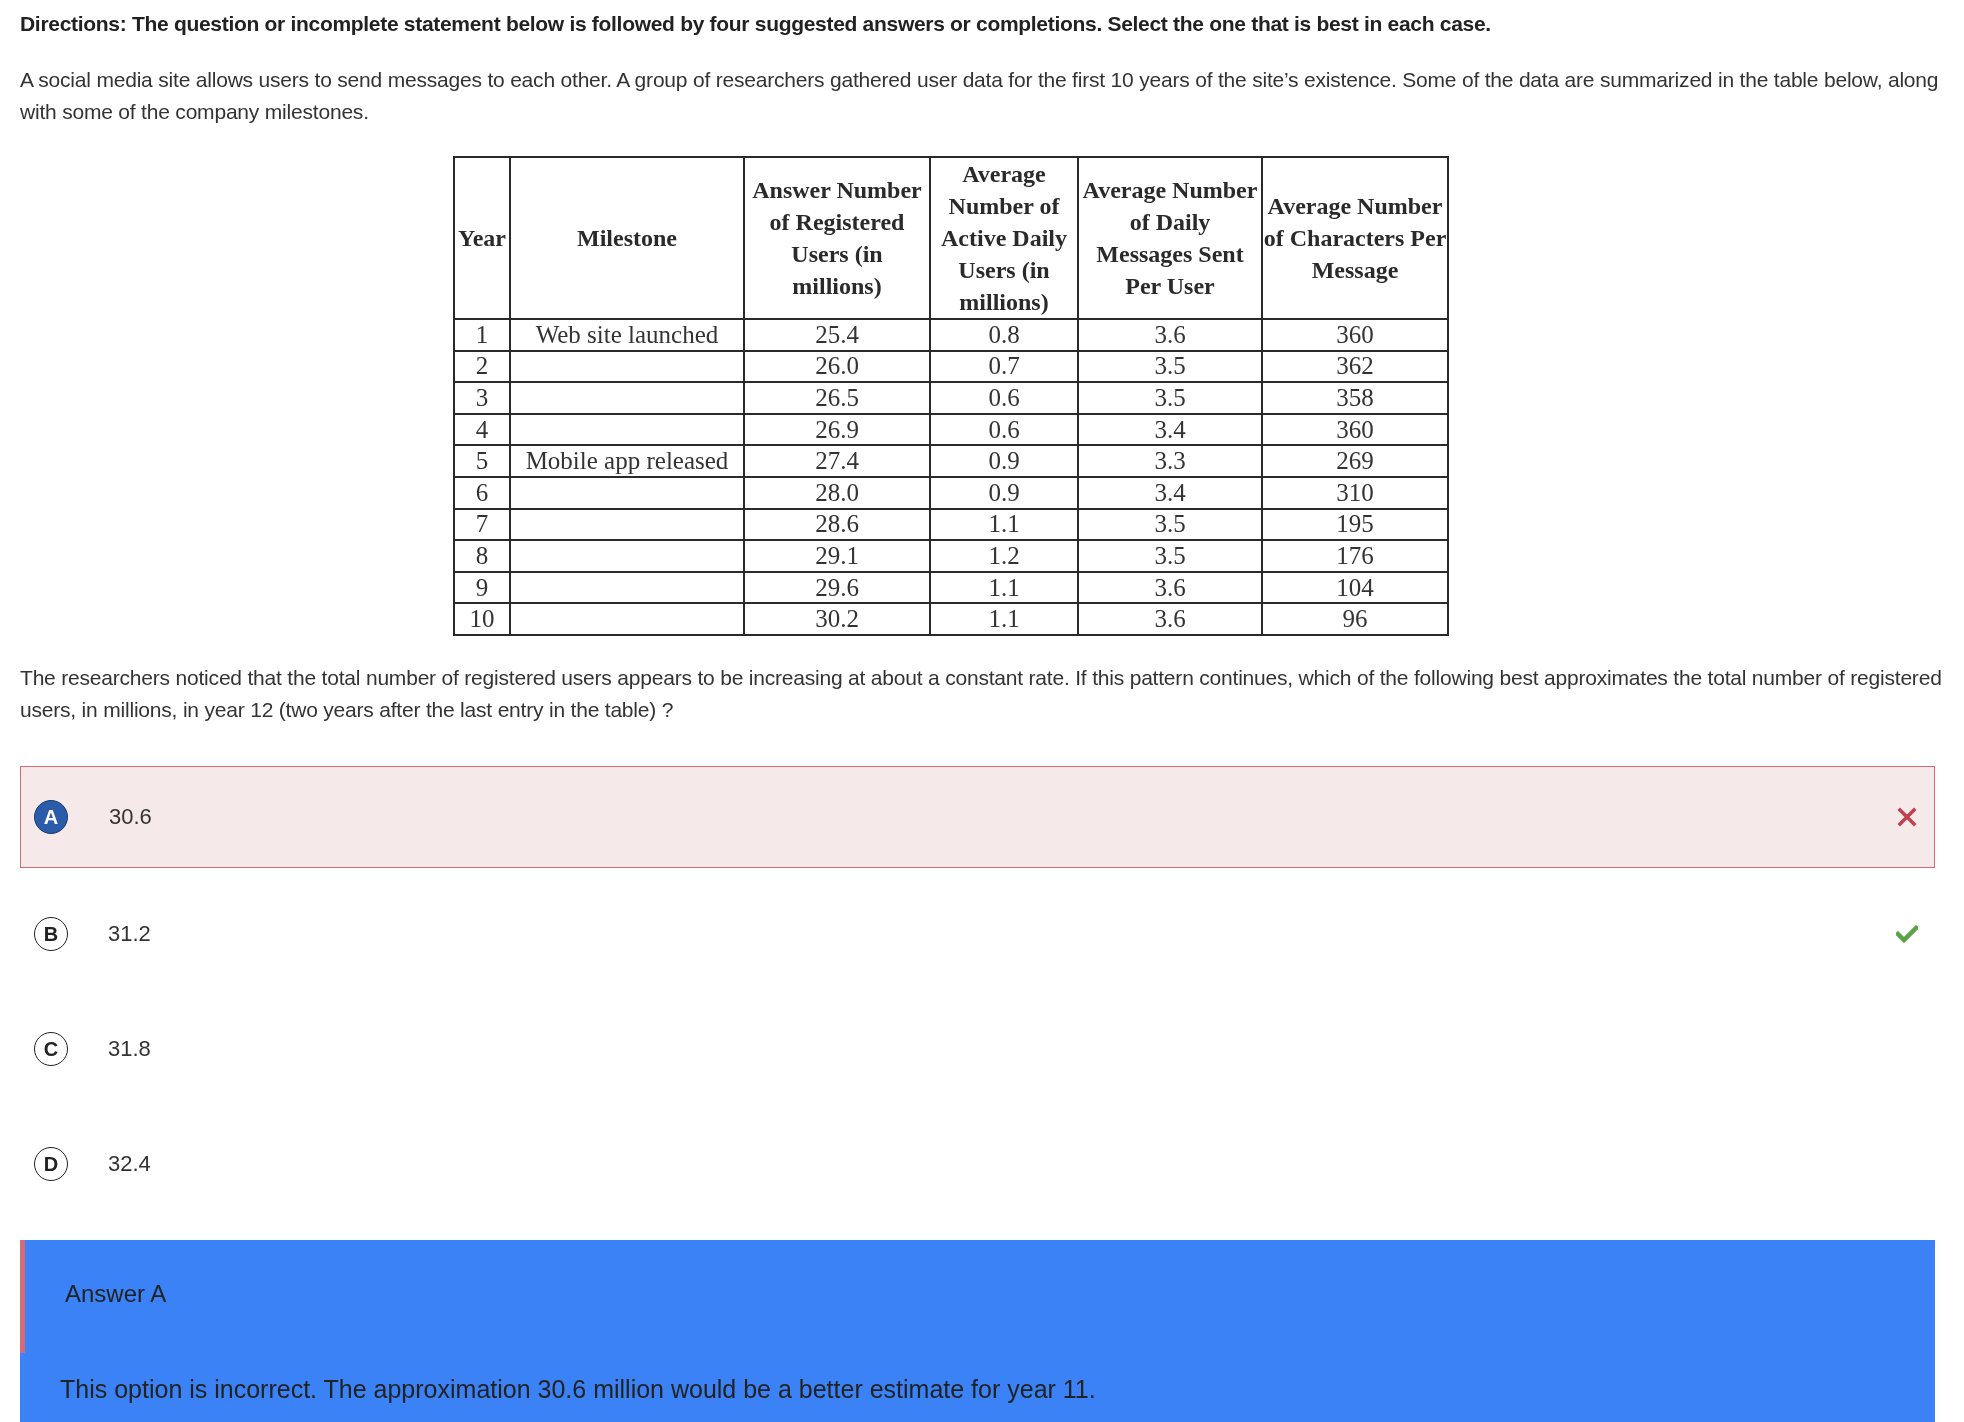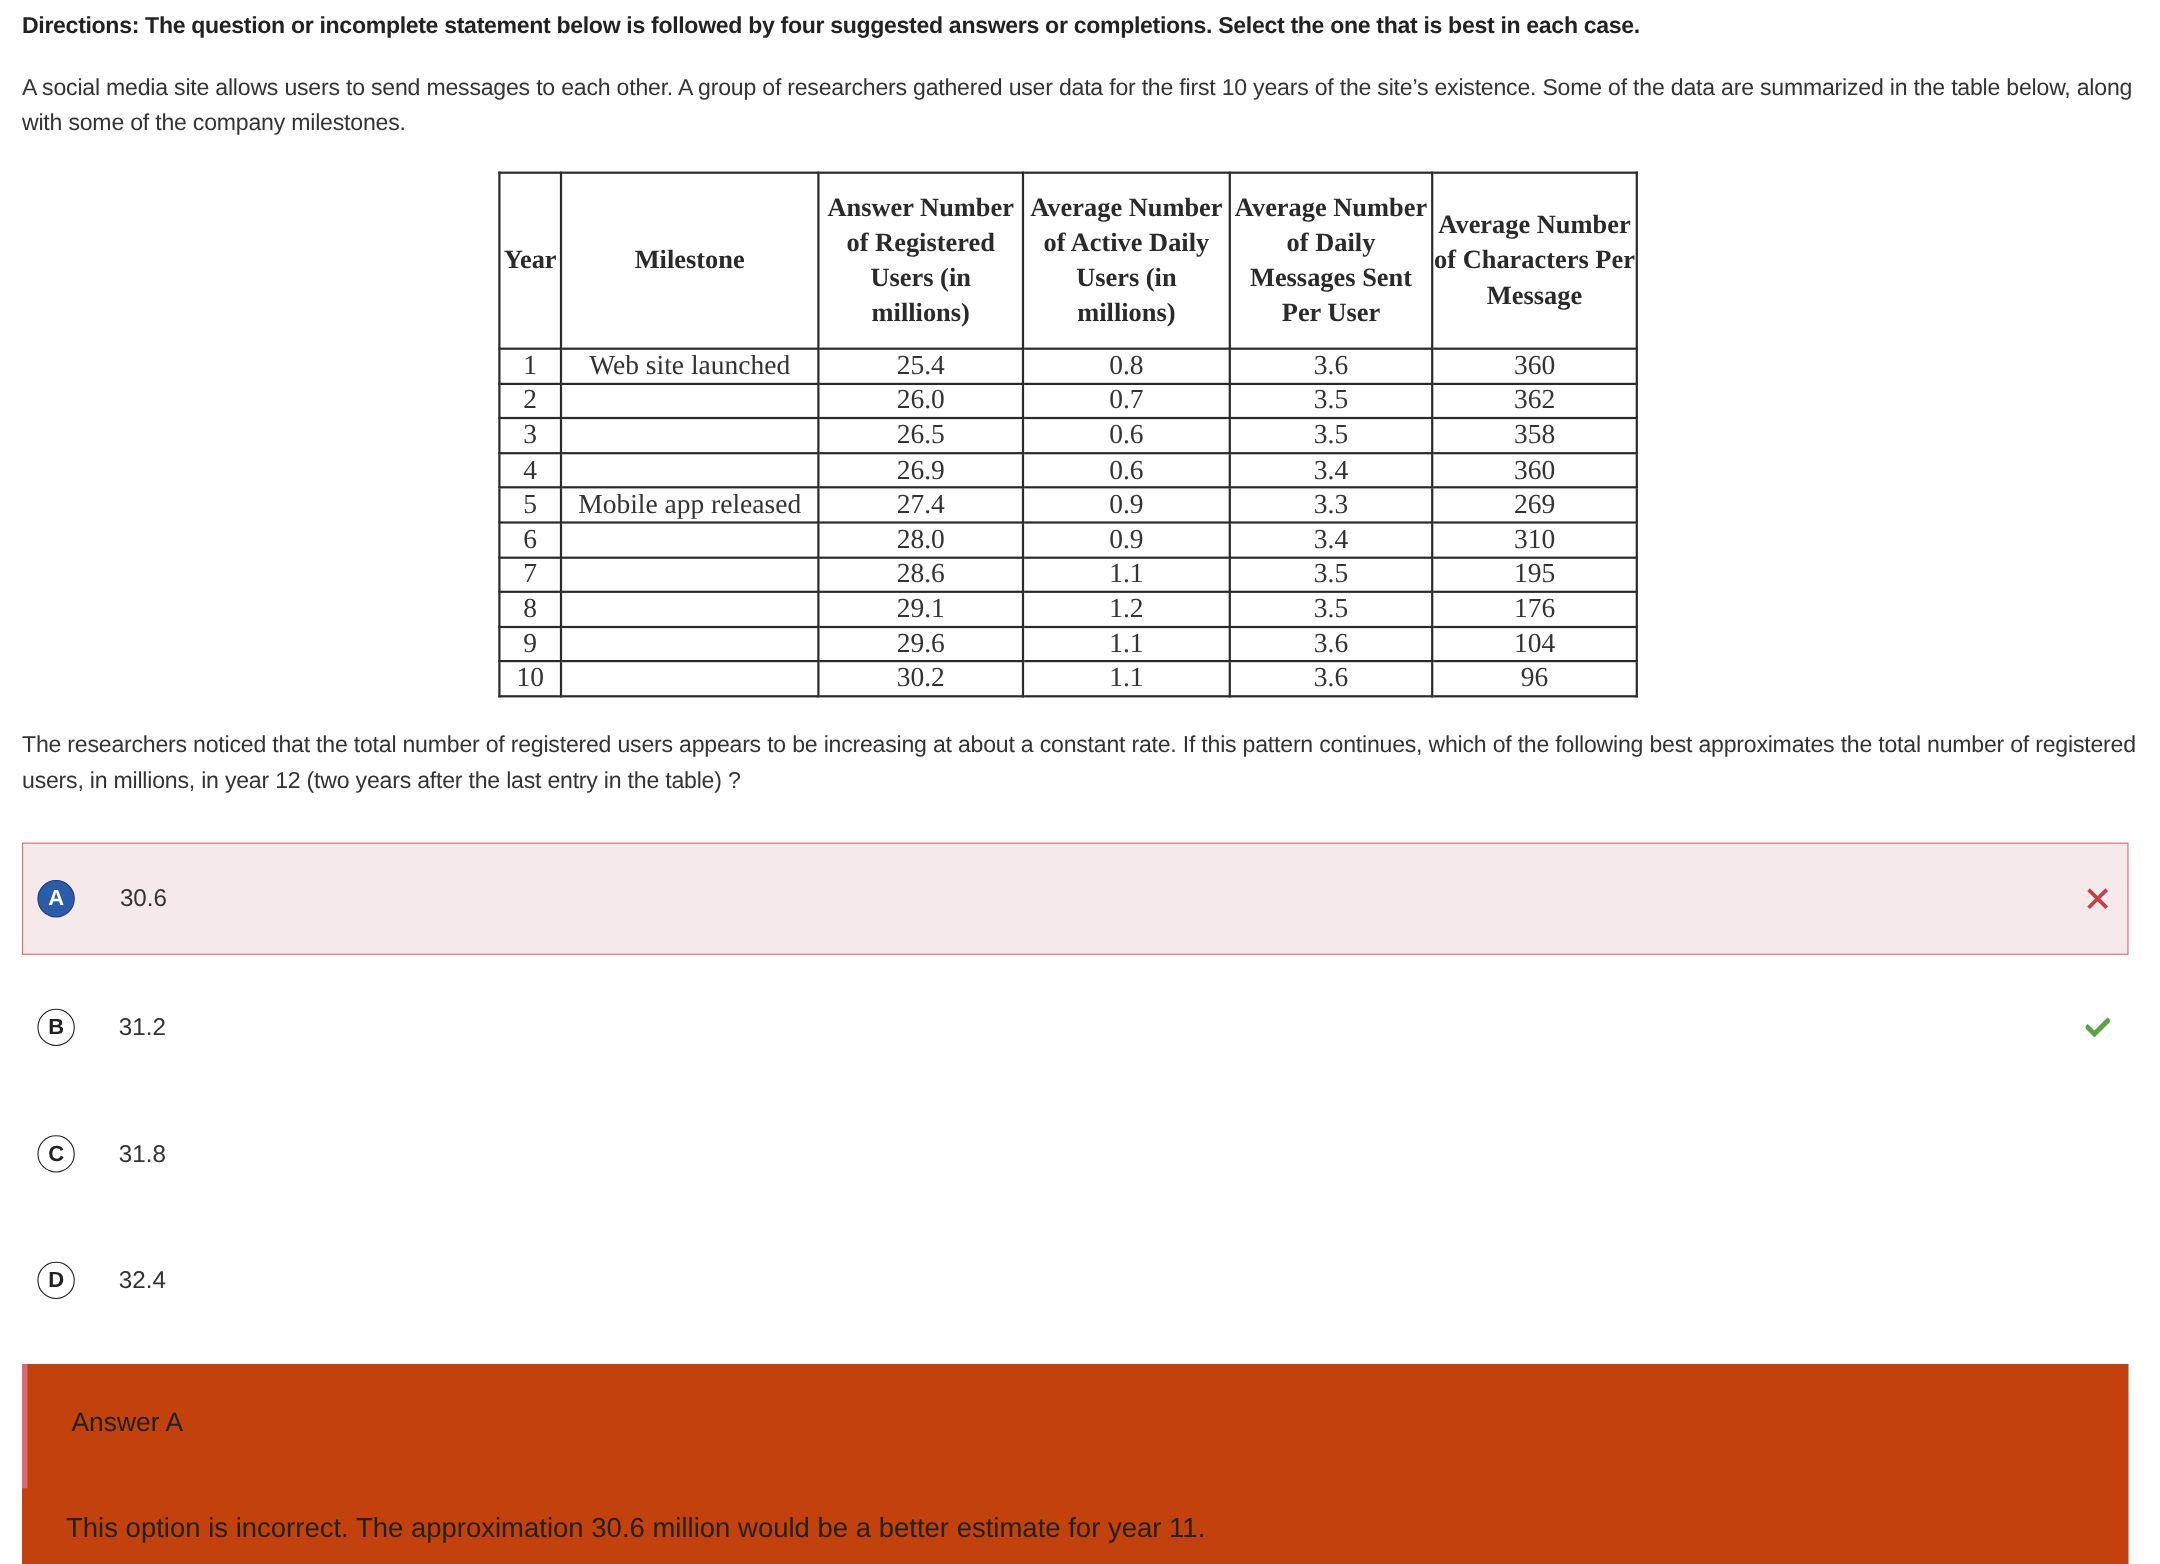--- a/index.html
+++ b/index.html
@@ -30,21 +30,21 @@
     .data-table th {
       font-size: 24px; font-weight: bold; line-height: 32px; color: #2a2a2a;
       height: 160px; vertical-align: middle;
     }
     .data-table td {
       font-size: 25px; height: 31.6px; line-height: 28px; color: #333;
     }
     .col-year { width: 56px; }
     .col-milestone { width: 234px; }
     .col-total { width: 186px; }
-    .col-active { width: 188px; }
+    .col-active { width: 148px; }
     .col-msgs { width: 184px; }
     .col-chars { width: 186px; }
 
     .question {
       position: absolute; left: 20px; top: 662px; width: 1925px;
       font-size: 21px; line-height: 32px; color: #333333; letter-spacing: -0.2px;
     }
 
     .option {
       position: absolute; left: 20px; width: 1915px; height: 102px;
@@ -65,21 +65,21 @@
     .option .opt-text {
       position: absolute; left: 88px; font-size: 22px; color: #333;
     }
     .option .status-icon {
       position: absolute; right: 12px; width: 30px; height: 30px;
       display: flex; align-items: center; justify-content: center;
     }
 
     .feedback {
       position: absolute; left: 20px; top: 1240px; width: 1915px; height: 182px;
-      background: #c2410c;
+      background: #3b82f6;
     }
     .feedback .bar {
       position: absolute; left: 0; top: 0; width: 5px; height: 113px; background: #d76b75;
     }
     .feedback .answer-label {
       position: absolute; left: 45px; top: 40px; font-size: 24px; color: #222;
     }
     .feedback .explanation {
       position: absolute; left: 40px; top: 135px; font-size: 25px; color: #222;
     }

